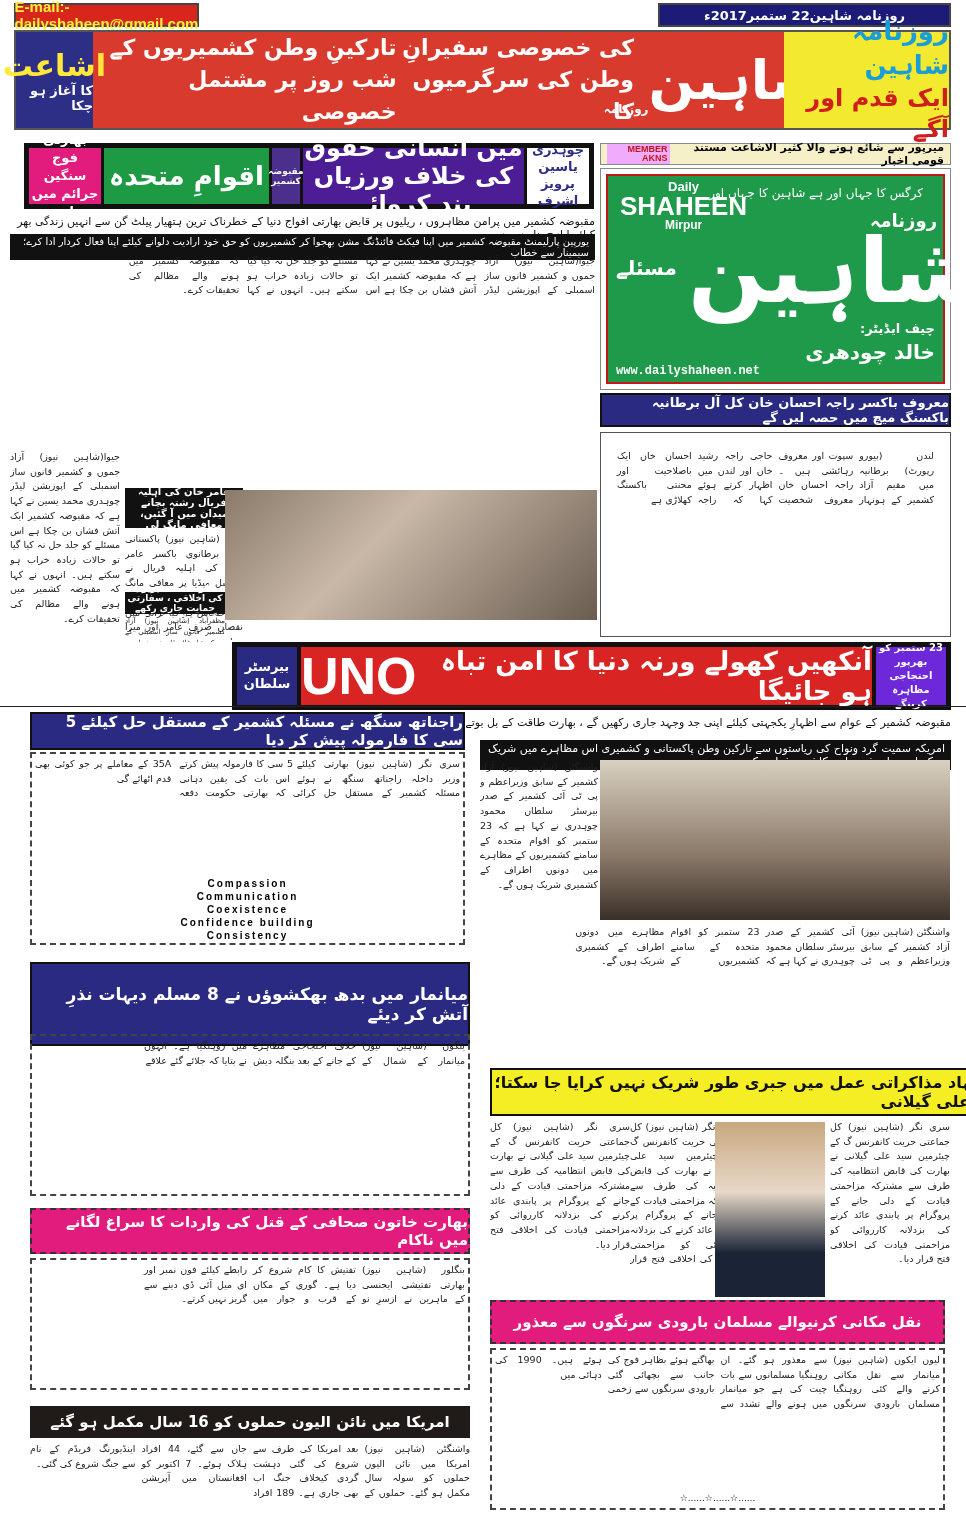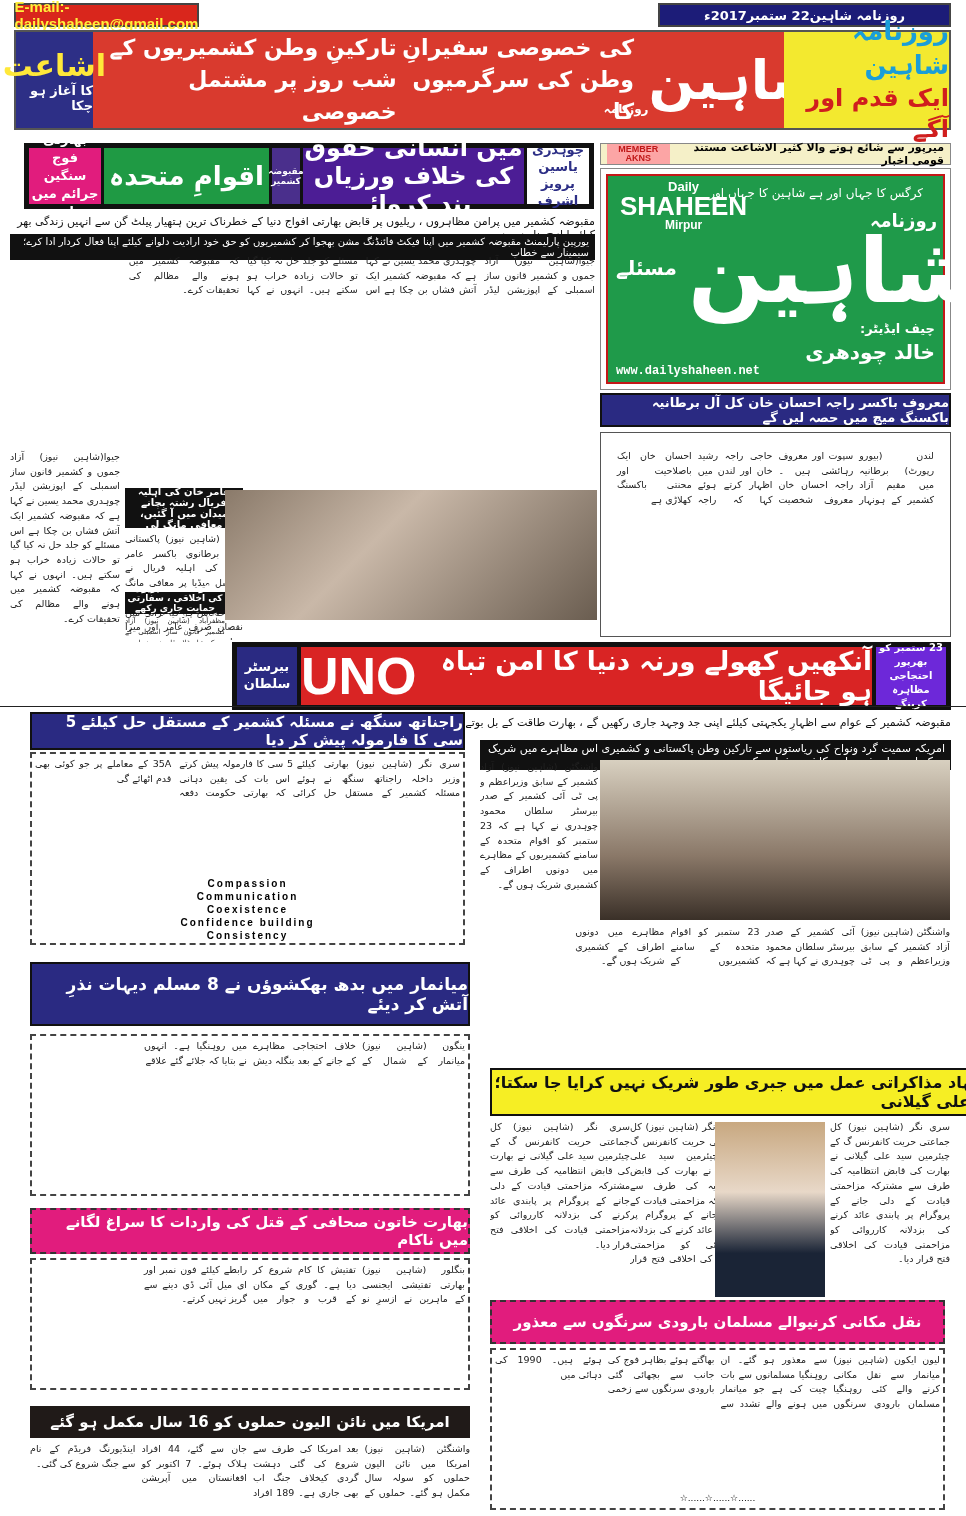--- a/index.html
+++ b/index.html
@@ -23,21 +23,21 @@
 .b1-yellow{width:62px;background:#fff;color:#2d2f86;font-size:13px;line-height:1.3}
 .b1-green{flex:1;background:#4c1d95;color:#fff;font-size:24px}
 .b1-purple{width:28px;background:#4a2f8c;color:#fff;font-size:9px}
 .b1-green2{width:165px;background:#1f9a44;color:#fff;font-size:26px}
 .b1-pink{width:72px;background:#e11c7d;color:#fff;font-size:13px;line-height:1.4}
 .subhead{font-size:11px;color:#111}
 .sub-dark{background:#111;color:#fff;font-size:10px;padding:2px 6px}
 .col-text{font-size:9.5px;line-height:1.55;color:#222;overflow:hidden;text-align:justify}
 .photo{background:linear-gradient(135deg,#8a7a6a,#c9b8a8 40%,#6a5d50);overflow:hidden}
 .akns{left:600px;top:143px;width:351px;height:22px;background:#f5f0c8;border:1px solid #888;display:flex;align-items:center;justify-content:space-between;padding:0 6px;font-size:11px;font-weight:bold}
-.akns .badge{background:#fca5a5;color:#c01818;font-size:9px;font-family:"Liberation Sans",sans-serif;line-height:1;padding:1px 2px;text-align:center}
+.akns .badge{background:#f0abfc;color:#c01818;font-size:9px;font-family:"Liberation Sans",sans-serif;line-height:1;padding:1px 2px;}
 .logo-box{left:600px;top:168px;width:351px;height:222px;background:#fff;border:1px solid #888;padding:5px}
 .logo-inner{width:100%;height:100%;background:#1f9a4a;border:2px solid #c41818;position:relative;color:#fff}
 .blue-head{background:#2a2a82;color:#fff;font-weight:bold;display:flex;align-items:center;justify-content:center;border:2px solid #111}
 .red-banner{left:232px;top:642px;width:719px;height:68px;background:#111;padding:5px;display:flex;gap:4px}
 .red-banner .uno-side{width:60px;background:#2a2a82;color:#fff;font-size:13px;font-weight:bold;display:flex;align-items:center;justify-content:center;text-align:center;line-height:1.3}
 .red-banner .uno-main{flex:1;background:#d92424;color:#fff;display:flex;align-items:center;justify-content:center;gap:16px}
 .red-banner .uno-main .uno{font-family:"Liberation Sans",sans-serif;font-size:52px;font-weight:bold}
 .red-banner .uno-main .t{font-size:26px;font-weight:bold}
 .red-banner .uno-green{width:70px;background:#6d28d9;color:#fff;font-size:10px;display:flex;align-items:center;justify-content:center;text-align:center;line-height:1.4;font-weight:bold}
 .pink-head{background:#e11c7d;color:#fff;font-weight:bold;display:flex;align-items:center;justify-content:center;border:2px dashed #333}
@@ -135,21 +135,21 @@
     <div>Coexistence</div>
     <div>Confidence building</div>
     <div>Consistency</div>
   </div>
 </div>
 
 <div class="abs photo" style="left:600px;top:760px;width:350px;height:160px;background:linear-gradient(180deg,#d8d0c0,#8a7868 60%,#3a3028)"></div>
 <div class="abs col-text rtl" style="left:480px;top:760px;width:118px;height:200px">واشنگٹن (شاہین نیوز) آزاد کشمیر کے سابق وزیراعظم و پی ٹی آئی کشمیر کے صدر بیرسٹر سلطان محمود چوہدری نے کہا ہے کہ 23 ستمبر کو اقوام متحدہ کے سامنے کشمیریوں کے مظاہرے میں دونوں اطراف کے کشمیری شریک ہوں گے۔</div>
 <div class="abs col-text rtl" style="left:480px;top:925px;width:470px;height:135px;column-count:5;column-gap:6px">واشنگٹن (شاہین نیوز) آزاد کشمیر کے سابق وزیراعظم و پی ٹی آئی کشمیر کے صدر بیرسٹر سلطان محمود چوہدری نے کہا ہے کہ 23 ستمبر کو اقوام متحدہ کے سامنے کشمیریوں کے مظاہرے میں دونوں اطراف کے کشمیری شریک ہوں گے۔</div>
 
-<div class="abs blue-head rtl" style="left:30px;top:962px;width:440px;height:64px;font-size:17px">میانمار میں بدھ بھکشوؤں نے 8 مسلم دیہات نذرِ آتش کر دیئے</div>
+<div class="abs blue-head rtl" style="left:30px;top:962px;width:440px;height:84px;font-size:17px">میانمار میں بدھ بھکشوؤں نے 8 مسلم دیہات نذرِ آتش کر دیئے</div>
 <div class="abs dash col-text rtl" style="left:30px;top:1034px;width:440px;height:162px;column-count:4;column-gap:6px;padding:3px">ینگون (شاہین نیوز) میانمار کے شمال کے خلاف احتجاجی مظاہرے کے جانے کے بعد بنگلہ دیش میں روہنگیا ہے۔ انہوں نے بتایا کہ جلائے گئے علاقے</div>
 
 <div class="abs yellow-head rtl" style="left:490px;top:1068px;width:519px;height:48px;font-size:16px">نام نہاد مذاکراتی عمل میں جبری طور شریک نہیں کرایا جا سکتا؛ سید علی گیلانی</div>
 <div class="abs col-text rtl" style="left:490px;top:1120px;width:140px;height:180px">سری نگر (شاہین نیوز) کل جماعتی حریت کانفرنس گ کے چیئرمین سید علی گیلانی نے بھارت کی قابض انتظامیہ کی طرف سے مشترکہ مزاحمتی قیادت کے دلی جانے کے پروگرام پر پابندی عائد کرنے کی بزدلانہ کارروائی کو مزاحمتی قیادت کی اخلاقی فتح قرار دیا۔</div>
 <div class="abs col-text rtl" style="left:630px;top:1120px;width:110px;height:180px">سری نگر (شاہین نیوز) کل جماعتی حریت کانفرنس گ کے چیئرمین سید علی گیلانی نے بھارت کی قابض انتظامیہ کی طرف سے مشترکہ مزاحمتی قیادت کے دلی جانے کے پروگرام پر پابندی عائد کرنے کی بزدلانہ کارروائی کو مزاحمتی قیادت کی اخلاقی فتح قرار دیا۔</div>
 <div class="abs photo" style="left:715px;top:1122px;width:110px;height:175px;background:linear-gradient(180deg,#c8a880,#e8d8c8 40%,#1a2436 75%)"></div>
 <div class="abs col-text rtl" style="left:830px;top:1120px;width:120px;height:180px">سری نگر (شاہین نیوز) کل جماعتی حریت کانفرنس گ کے چیئرمین سید علی گیلانی نے بھارت کی قابض انتظامیہ کی طرف سے مشترکہ مزاحمتی قیادت کے دلی جانے کے پروگرام پر پابندی عائد کرنے کی بزدلانہ کارروائی کو مزاحمتی قیادت کی اخلاقی فتح قرار دیا۔</div>
 
 <div class="abs pink-head rtl" style="left:30px;top:1208px;width:440px;height:46px;font-size:15px">بھارت خاتون صحافی کے قتل کی واردات کا سراغ لگانے میں ناکام</div>
 <div class="abs dash col-text rtl" style="left:30px;top:1258px;width:440px;height:132px;column-count:4;column-gap:6px;padding:3px">بنگلور (شاہین نیوز) بھارتی تفتیشی ایجنسی کے ماہرین نے ازسرِ نو تفتیش کا کام شروع کر دیا ہے۔ گوری کے مکان کے قرب و جوار میں رابطے کیلئے فون نمبر اور ای میل آئی ڈی دینے سے گریز نہیں کرتے۔</div>

